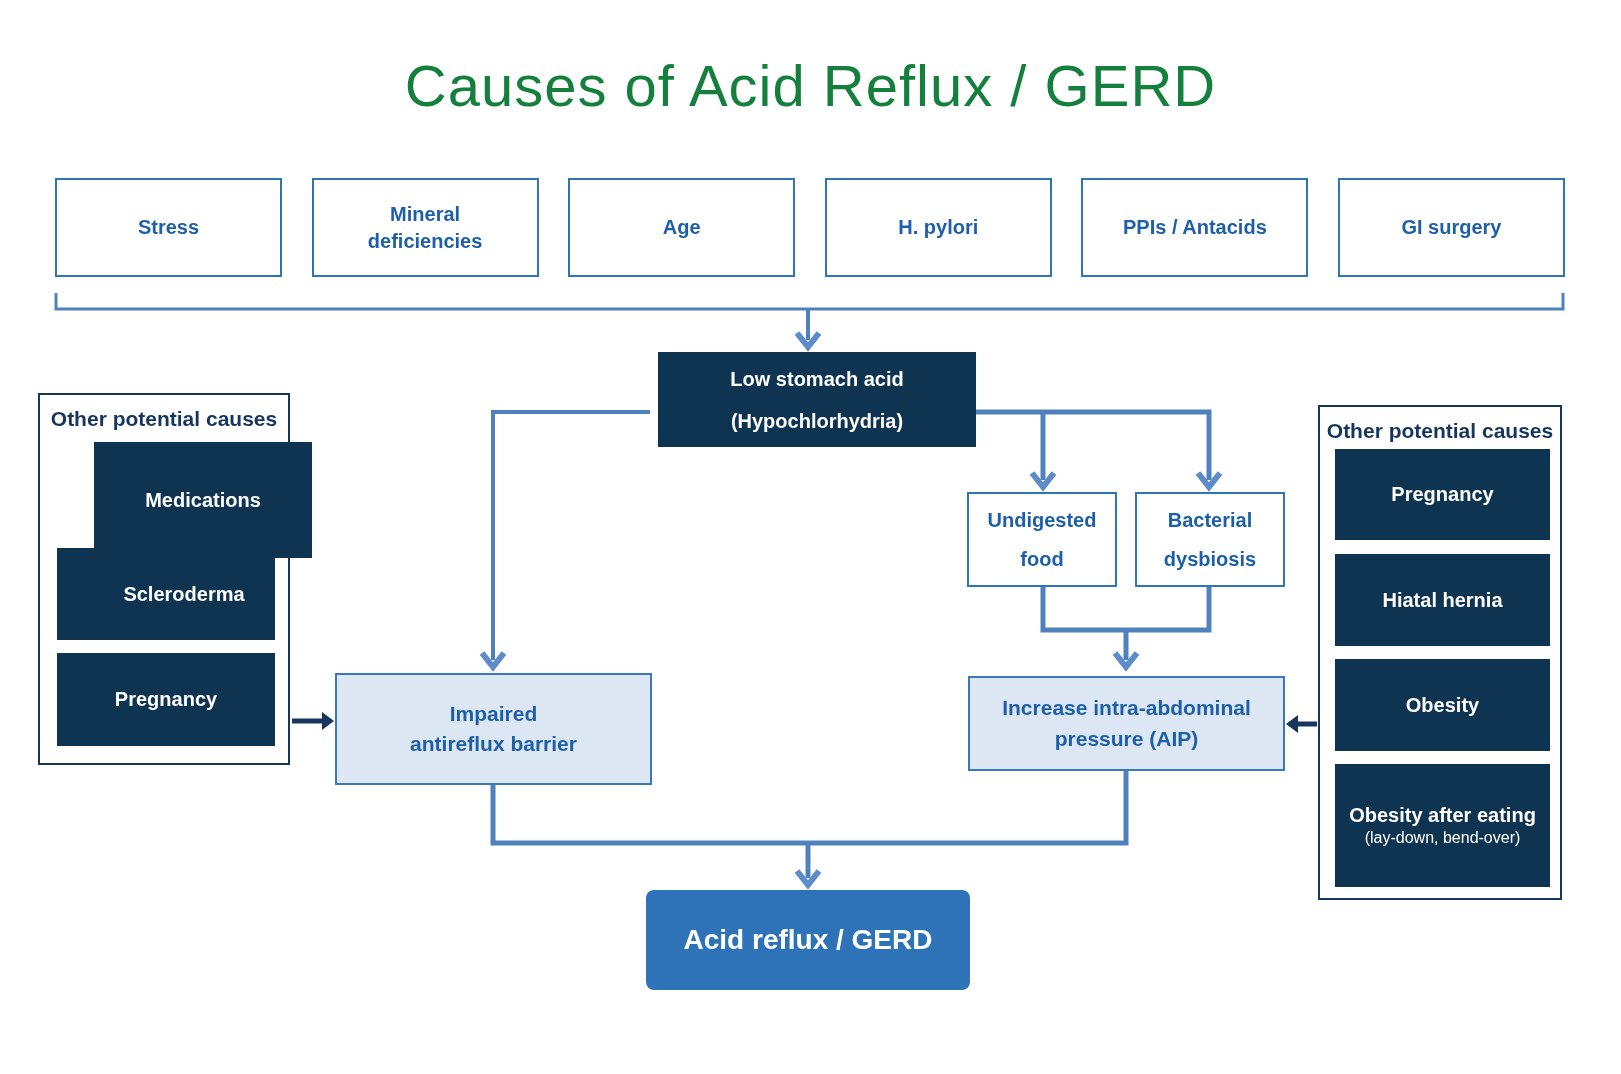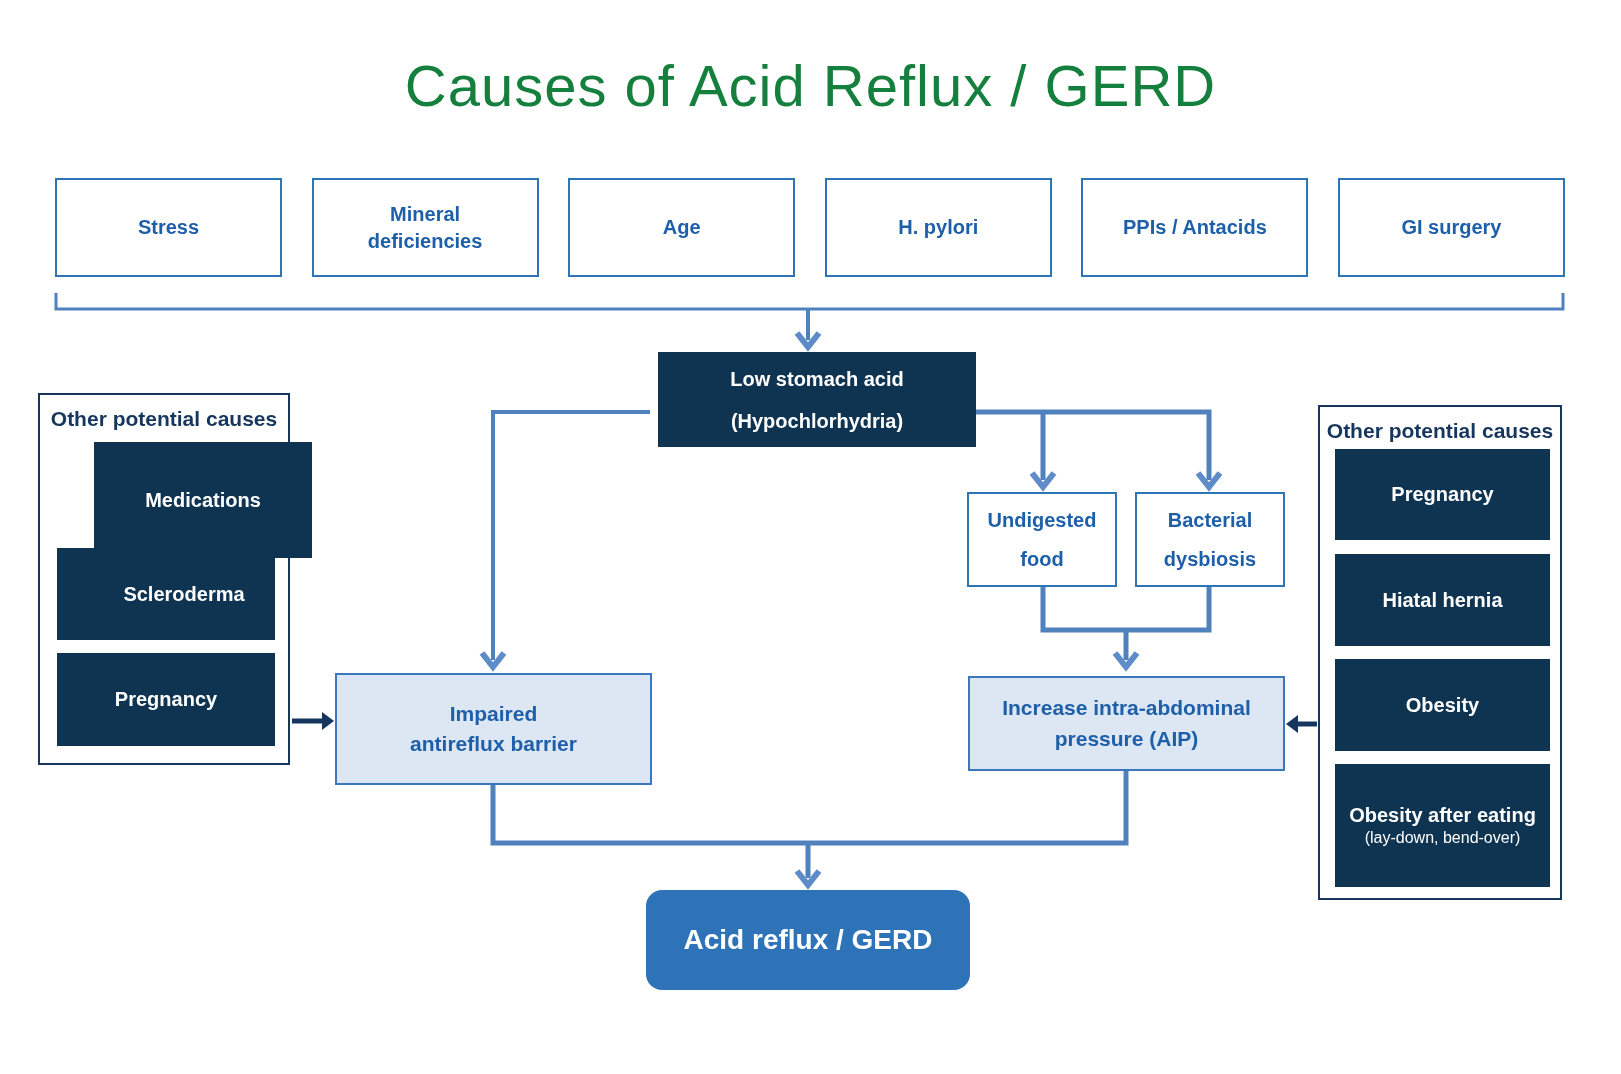--- a/index.html
+++ b/index.html
@@ -21,21 +21,21 @@
   
   .node{position:absolute;box-sizing:border-box;display:flex;flex-direction:column;
     align-items:center;justify-content:center;text-align:center;}
   .navy{background:#0e3452;color:#ffffff;}
   .navy .l1,.navy .l2{font-weight:bold;font-size:20px;}
   .navy-wide{line-height:2.1;margin-left:8px;}
   .whitebox{background:#ffffff;border:2px solid #2e75b6;color:#1e5fa9;}
   .whitebox .l1,.whitebox .l2{font-weight:bold;font-size:20px;line-height:1.95;}
   .lightbox{background:#dde7f4;border:2px solid #3a77bd;color:#1e5fa9;}
   .lightbox .l1,.lightbox .l2{font-weight:bold;font-size:21px;line-height:1.45;}
-  .gerd{background:#2e73b8;border-radius:16px;color:#ffffff;
+  .gerd{background:#2e73b8;border-radius:8px;color:#ffffff;
     font-size:28px;font-weight:bold;}
   
   .panel{position:absolute;border:2px solid #17365e;background:#fff;box-sizing:border-box;}
   .panel-title{position:absolute;left:0;width:100%;text-align:center;
     font-size:21px;font-weight:bold;color:#17365e;}
   .panel-item{position:absolute;background:#0e3452;color:#fff;
     display:flex;flex-direction:column;align-items:center;justify-content:center;
     text-align:center;font-size:20px;font-weight:bold;box-sizing:border-box;}
   .panel-item .sub{font-weight:normal;font-size:16px;}
   .movement{line-height:1.3;}

